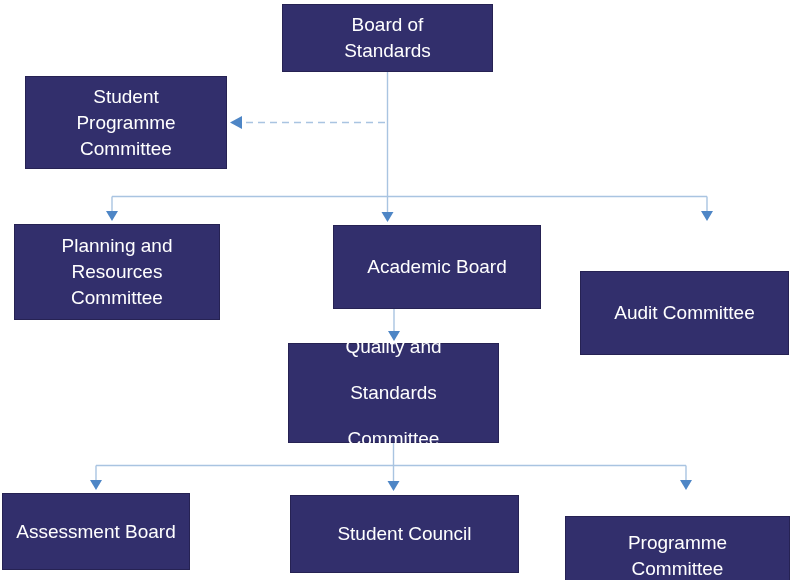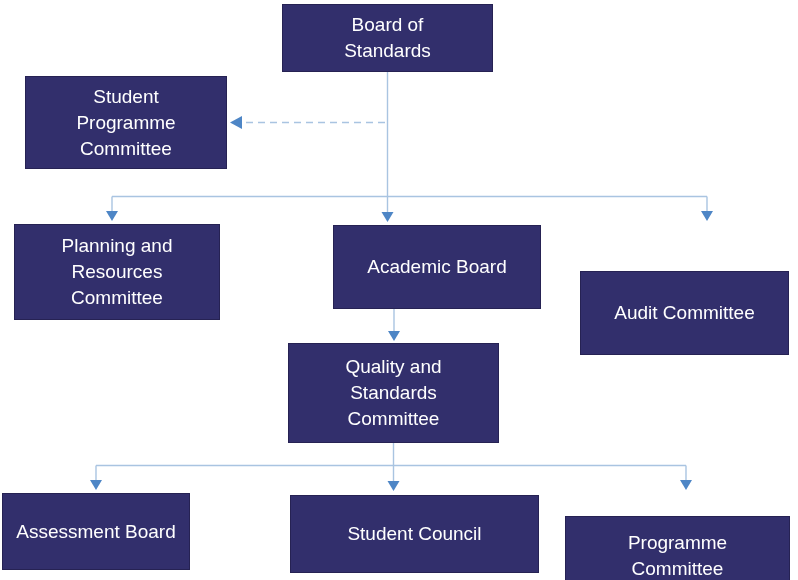--- a/index.html
+++ b/index.html
@@ -47,23 +47,23 @@
     text-align: center;
     font-weight: normal;
     font-size: 19px;
     line-height: 26px;
   }
   .n-board      { left: 282px; top: 4px;   width: 211px; height: 68px; }
   .n-senior     { left: 25px;  top: 76px;  width: 202px; height: 93px; }
   .n-planning   { left: 14px;  top: 224px; width: 206px; height: 96px; }
   .n-academic   { left: 290px; top: 225px; width: 208px; height: 84px; margin-left: 43px; }
   .n-audit      { left: 580px; top: 224px; width: 209px; height: 84px; margin-top: 47px; }
-  .n-qsc        { left: 288px; top: 343px; width: 211px; height: 100px; }
+  .n-qsc        { left: 288px; top: 343px; width: 211px; height: 100px; gap: 20px; }
   .n-assessment { left: 2px;   top: 493px; width: 188px; height: 77px; }
-  .n-student    { left: 290px; top: 495px; width: 249px; height: 78px; }
+  .n-student    { left: 290px; top: 495px; width: 229px; height: 78px; }
   .n-programme  { left: 565px; top: 516px; width: 225px; height: 80px; }
 </style>
 </head>
 <body>
 
 <div class="canvas">
 
   <svg class="connectors" viewBox="0 0 798 580">
 
     <path class="conn" d="M387.5 72 V212"></path>

